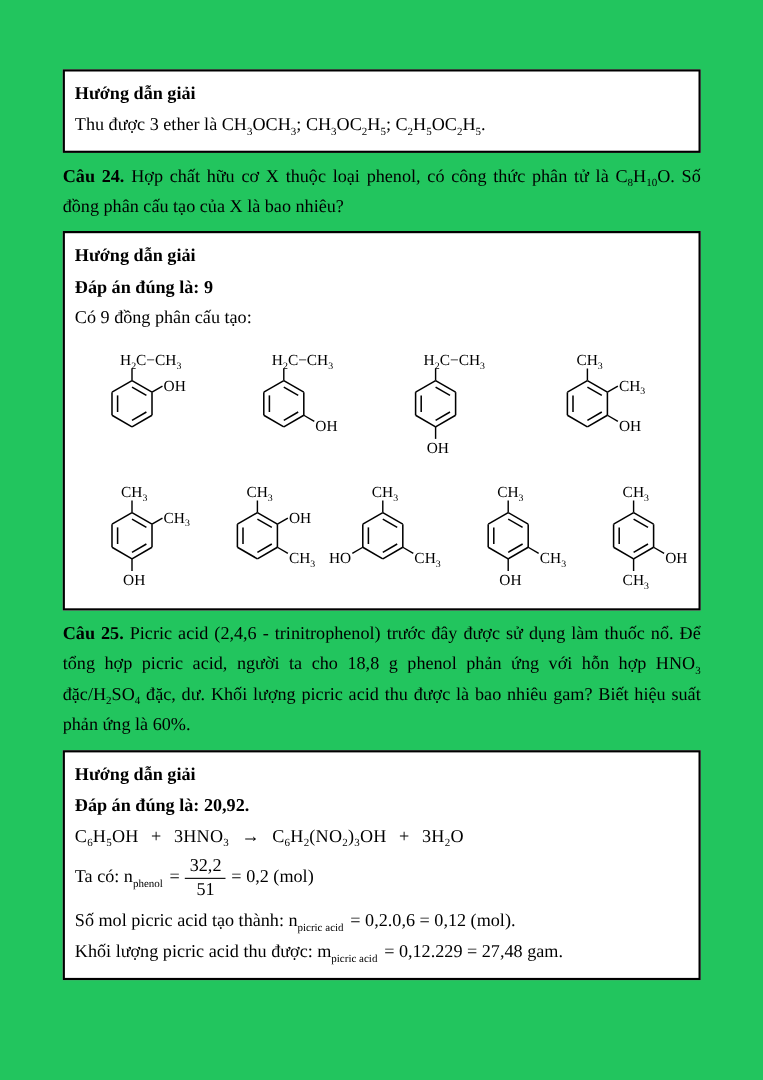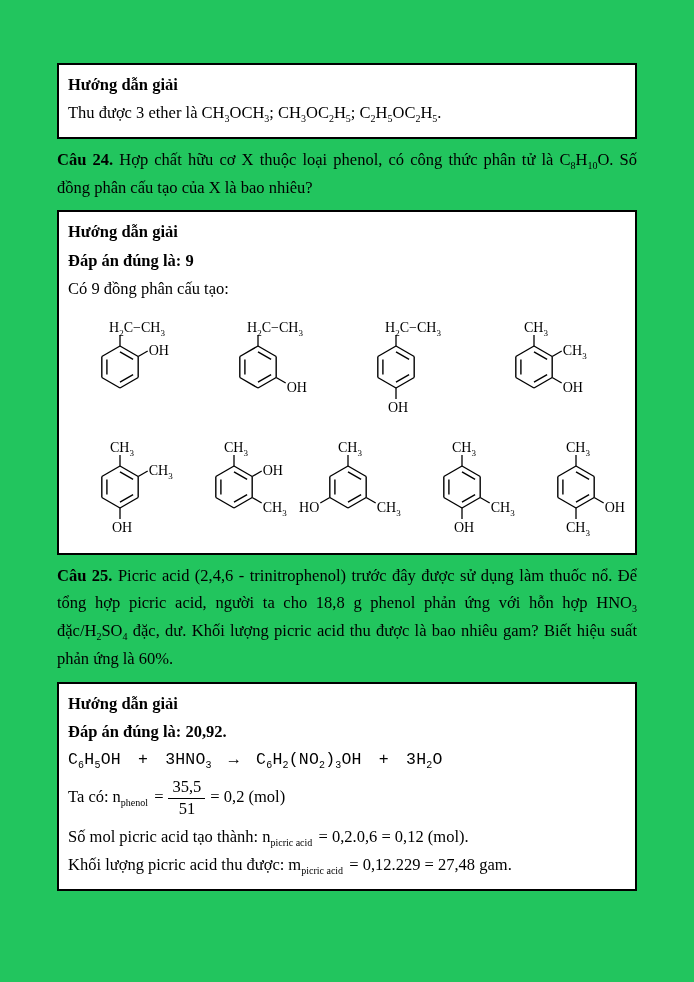--- a/index.html
+++ b/index.html
@@ -24,21 +24,21 @@
   .bold{font-weight:bold;}
   .para{
     text-align:justify;
     line-height:1.68;
     margin:7px 0 9px 0;
   }
   .structs{display:flex;align-items:flex-start;}
   .row1{gap:26px;margin:2px 0 0 2px;}
   .row2{gap:2px;margin:0 0 0 2px;}
   svg.struct{overflow:visible;display:block;}
-  .eq{word-spacing:7px;letter-spacing:0.2px;font-family:Liberation Mono, monospace;}
+  .eq{word-spacing:7px;letter-spacing:0.2px;}
   sub{font-size:10px;line-height:0;}
   .mathline{white-space:nowrap;}
   .frac{
     display:inline-block;
     vertical-align:middle;
     text-align:center;
     margin:0 5px;
     line-height:1.15;
   }
   .frac .num{display:block;border-bottom:1.4px solid #000;padding:0 4px 1px 4px;}
@@ -217,21 +217,21 @@
 
     <p class="para"><b>Câu 25.</b> <span>Picric acid (2,4,6 - trinitrophenol) trước đây được sử dụng làm thuốc nổ. Để tổng hợp picric acid, người ta cho 18,8 g phenol phản ứng với hỗn hợp HNO<sub>3</sub> đặc/H<sub>2</sub>SO<sub>4</sub> đặc, dư. Khối lượng picric acid thu được là bao nhiêu gam? Biết hiệu suất phản ứng là 60%.</span></p>
 
     <section class="box">
       <p class="bold">Hướng dẫn giải</p>
       <p class="bold">Đáp án đúng là: 20,92.</p>
       <p class="eq">C<sub>6</sub>H<sub>5</sub>OH + 3HNO<sub>3</sub> → C<sub>6</sub>H<sub>2</sub>(NO<sub>2</sub>)<sub>3</sub>OH + 3H<sub>2</sub>O</p>
 
       <p class="mathline">
         <span>Ta có:</span><span class="mvar"><span>n</span><sub>phenol</sub></span>
-        <span>=</span><span class="frac"><span class="num">35,5</span><span class="den">51</span></span><span>= 0,2 (mol)</span>
+        <span>=</span><span class="frac"><span class="num">32,2</span><span class="den">51</span></span><span>= 0,2 (mol)</span>
       </p>
 
       <p class="mathline">
         <span>Số mol picric acid tạo thành:</span><span class="mvar"><span>n</span><sub>picric acid</sub></span>
         <span>= 0,2.0,6 = 0,12 (mol).</span>
       </p>
 
       <p class="mathline">
         <span>Khối lượng picric acid thu được:</span><span class="mvar"><span>m</span><sub>picric acid</sub></span>
         <span>= 0,12.229 = 27,48 gam.</span>

